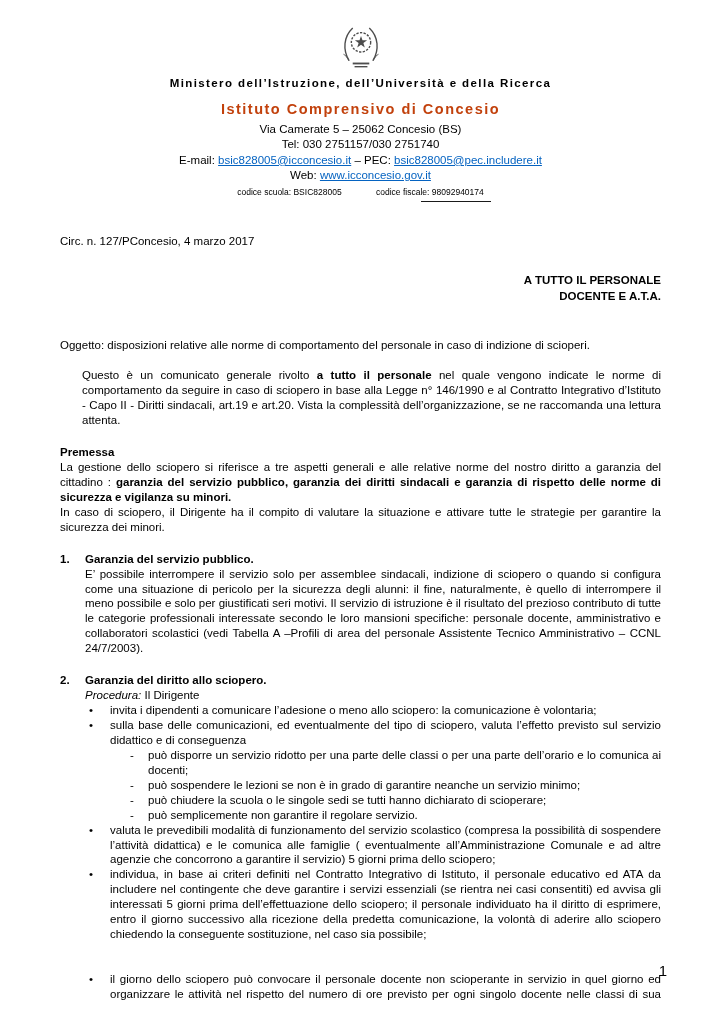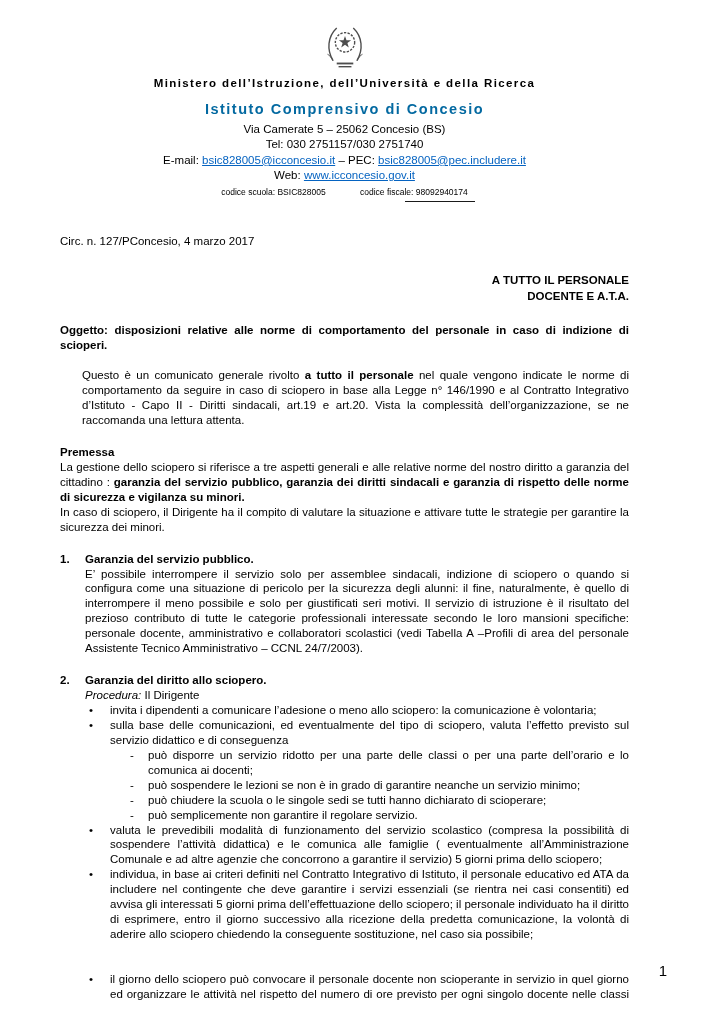--- a/index.html
+++ b/index.html
@@ -1,41 +1,41 @@
 <!DOCTYPE html>
 <html><head>
 <meta charset="utf-8">
 <style>
   * { margin:0; padding:0; box-sizing:border-box; }
   html,body { background:#ffffff; }
   .page {
     width:725px; height:1004px; position:relative; background:#ffffff;
     font-family:"Liberation Sans", sans-serif; font-size:11.5px; line-height:1.3;
-    color:#000; padding:22px 96px 0 60px; overflow:hidden; margin:0 auto;
+    color:#000; padding:22px 64px 0 60px; overflow:hidden; margin:0 auto;
   }
   .bold { font-weight:bold; }
   .italic { font-style:italic; }
   .jtext { text-align:justify; }
 
   
   .doc-header { text-align:center; }
   .emblem-wrap { display:flex; justify-content:center; margin-bottom:6px; }
   .ministry { font-weight:bold; font-size:11.5px; letter-spacing:1.4px; margin-bottom:9px; }
-  .school-name { font-size:14.5px; font-weight:600; letter-spacing:1.5px; color:#0369a1; margin-bottom:3px; }
+  .school-name { font-size:14.5px; font-weight:600; letter-spacing:1.5px; color:#c2410c; margin-bottom:3px; }
   .hline { font-size:11.5px; line-height:1.35; }
   .link { color:#0563c1; text-decoration:underline; cursor:pointer; }
   .codes { font-size:8.5px; margin-top:3px; }
   .codes span { margin:0 16px; }
   .code-underline { width:70px; height:1.5px; background:#1a1a1a; margin:3px 0 0 calc(50% + 60px); }
 
   
   .meta-row { display:flex; justify-content:flex-start; margin-top:32px; }
   .meta-row .date { margin-right:68px; }
   .recipients { text-align:right; font-weight:bold; margin-top:24px; line-height:1.35; }
-  .subject { font-weight:bold; margin-top:19px; text-align:justify; }
+  .subject { font-weight:normal; margin-top:34px; text-align:justify; }
   .para { margin-top:15px; text-align:justify;margin-left:22px; }
 
   
   .premessa { margin-top:17px; }
 
   
   .section { display:flex; margin-top:17px; }
   .sec-num { width:25px; flex:none; font-weight:bold; }
   .sec-content { flex:1; min-width:0; }
 

